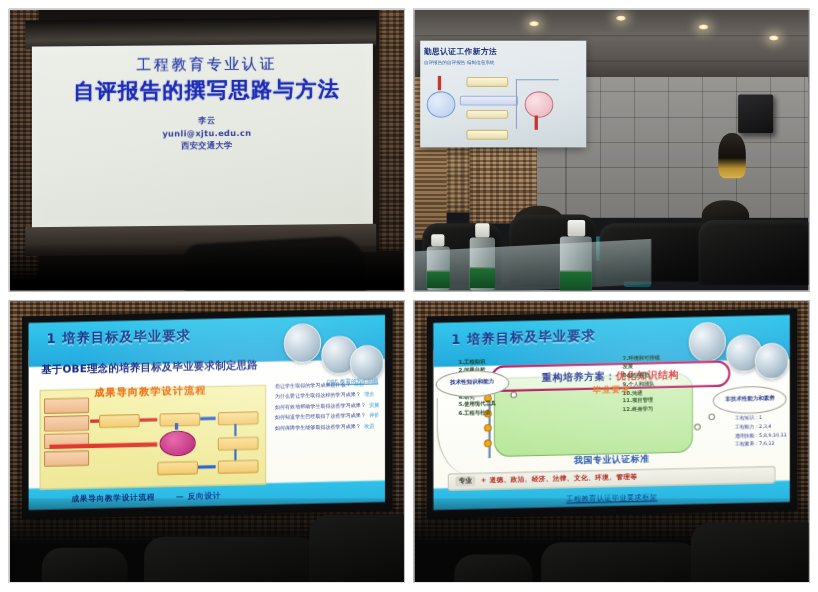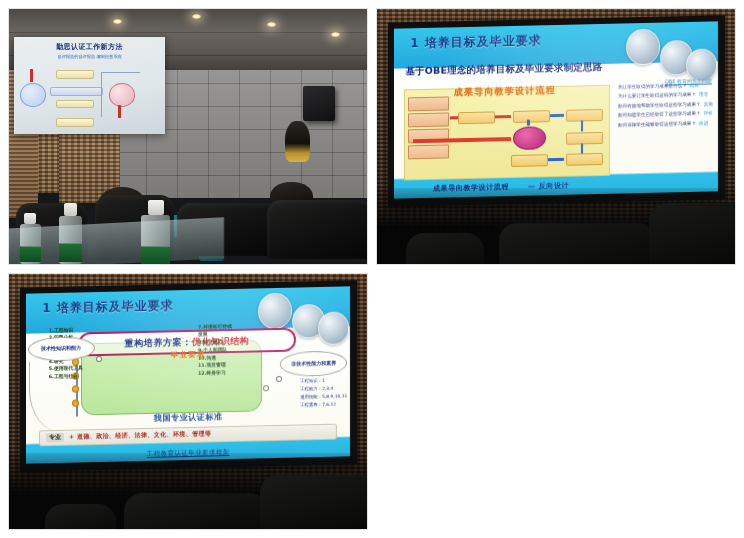--- a/index.html
+++ b/index.html
@@ -150,21 +150,20 @@
   .p2 .sconce{
     position:absolute;left:24%;top:42%;width:4.5%;height:7%;
     background:linear-gradient(160deg,#5b5136,#2a2418);
     border-radius:2px 2px 5px 5px;
   }
   .p2 .pscreen{
     position:absolute;left:1.5%;top:11%;width:42%;height:38%;
     background:linear-gradient(170deg,#e9eef0,#dfe6ea 60%,#ccd6db);
     box-shadow:0 2px 8px rgba(0,0,0,.45);
     overflow:hidden;
-    text-align:center;
   }
   .p2 .pscreen .shdr{
     position:absolute;left:2%;top:5%;width:96%;height:16%;
   }
   .p2 .shTitle{
     font-size:7px;font-weight:bold;color:#1b2f7a;letter-spacing:.4px;
     filter:blur(.35px);
   }
   .p2 .shSub{
     font-size:4.2px;color:#2c5ea8;margin-top:2px;filter:blur(.4px);
@@ -403,20 +402,41 @@
     position:absolute;left:1%;top:40%;width:16%;height:42%;
     border-left:1px solid rgba(120,130,110,.55);
     border-bottom-left-radius:60%;
   }
 </style>
 </head>
 <body>
 
 <div class="collage">
 
+  <div class="panel p1">
+    <div class="room layer" style="left:0;top:0;right:0;bottom:0;"></div>
+    <div class="brickL"></div>
+    <div class="brickR"></div>
+    <div class="scrTop"></div>
+    <div class="screen blurT"></div>
+
+    <div class="slideTitleWrap blurT">
+      <div class="t1">工程教育专业认证</div>
+      <div class="t2">自评报告的撰写思路与方法</div>
+      <div class="sub">
+        <div>李云</div>
+        <div>yunli@xjtu.edu.cn</div>
+        <div>西安交通大学</div>
+      </div>
+    </div>
+
+    <div class="scrBot"></div>
+    <div class="podium"></div>
+    <div class="floorDark"></div>
+  </div>
 
   <div class="panel p2">
     <div class="ceil"></div>
     <div class="ceilSeam" style="top:9%;"></div>
     <div class="ceilSeam" style="top:18%;"></div>
     <div class="dl" style="left:29%;top:4%;"></div>
     <div class="dl" style="left:51%;top:2%;"></div>
     <div class="dl" style="left:72%;top:5%;"></div>
     <div class="dl" style="left:90%;top:9%;"></div>
 

